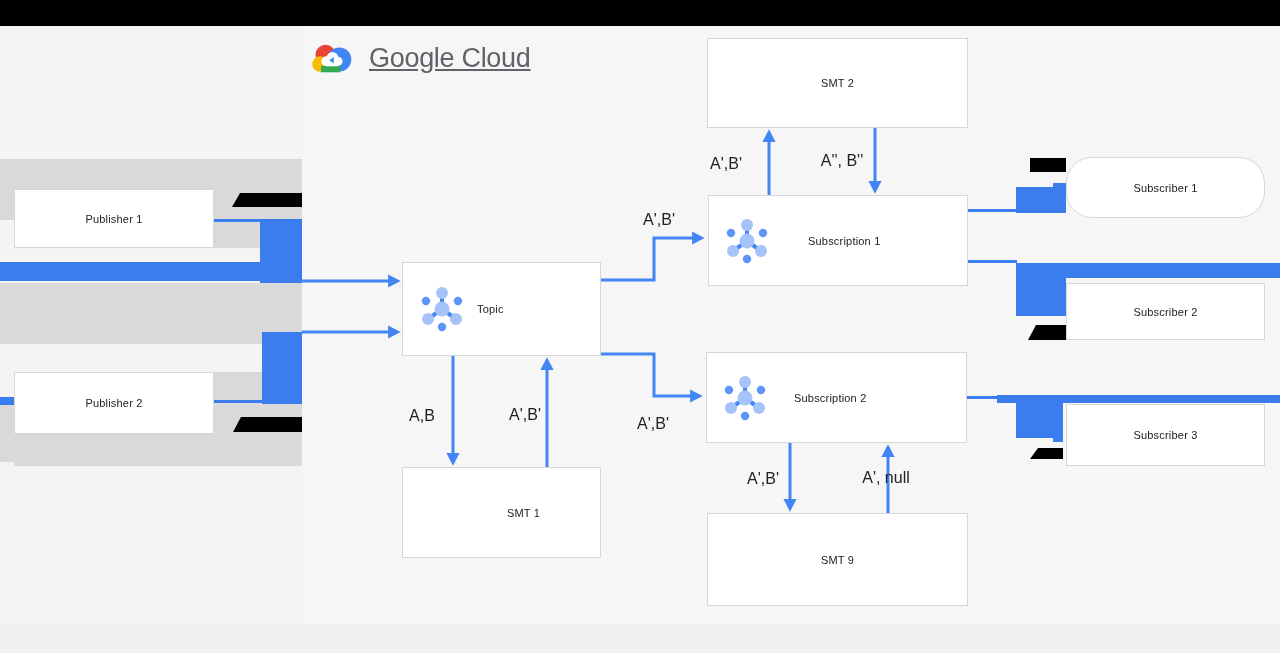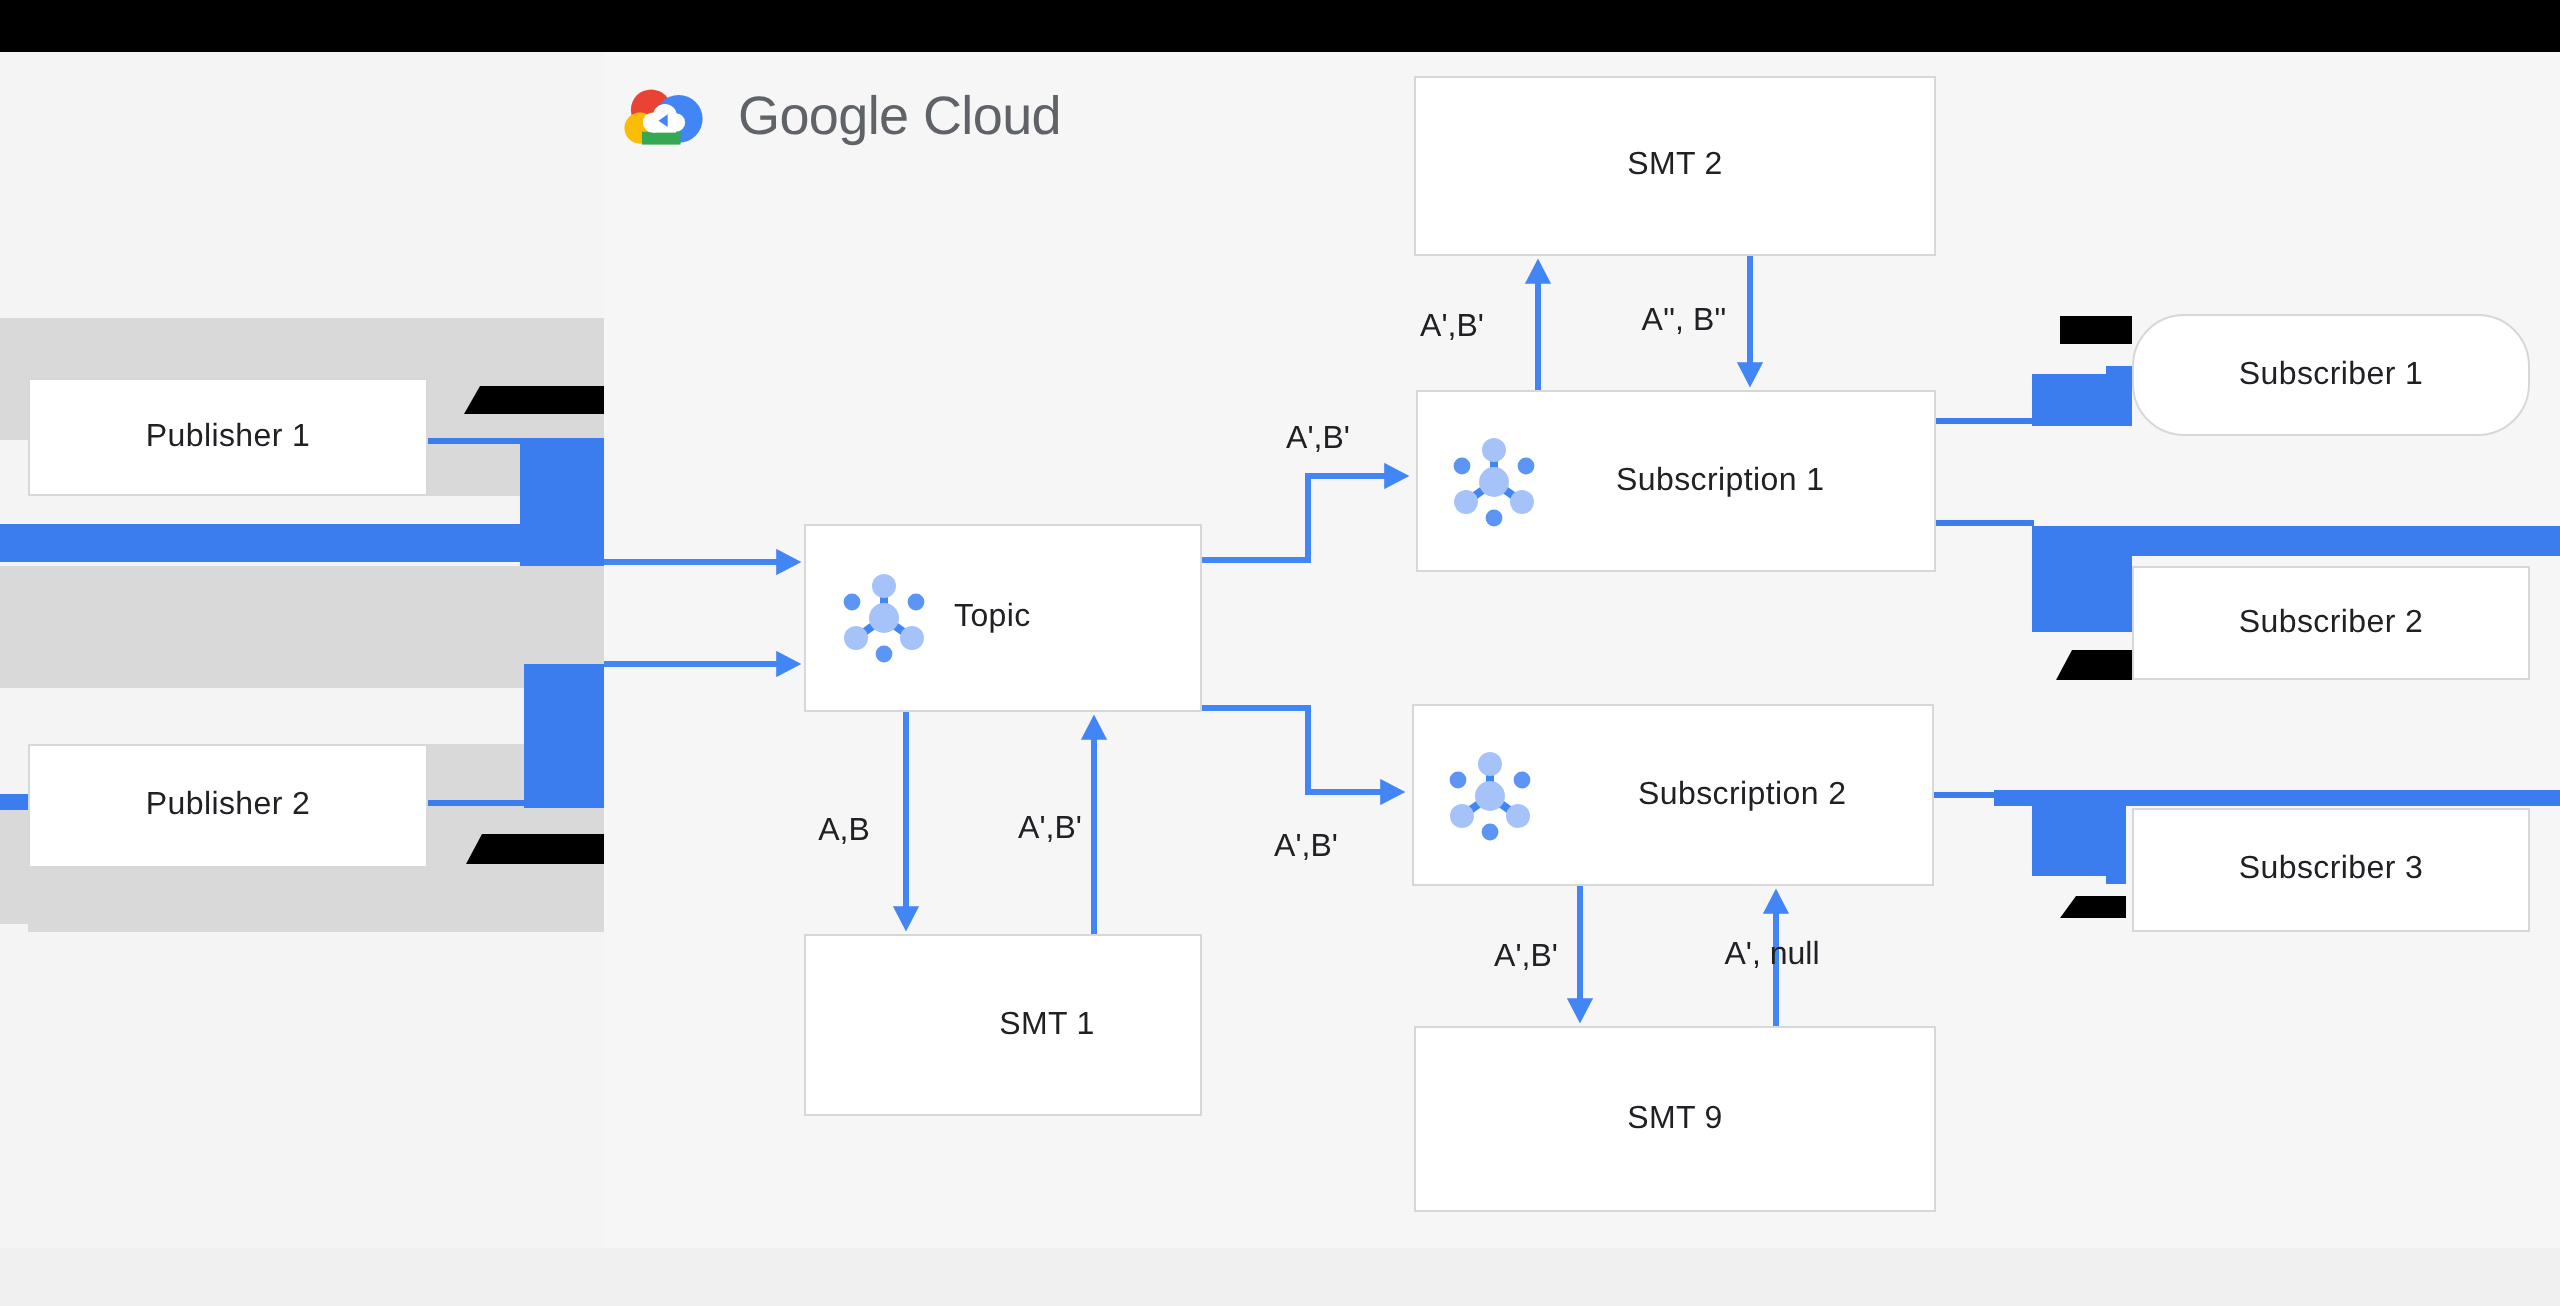--- a/index.html
+++ b/index.html
@@ -5,26 +5,26 @@
   html,body{margin:0;padding:0;background:#e9e9e9;}
   .screen{position:relative;width:1280px;height:653px;overflow:hidden;
           background:#f6f6f7;font-family:"Liberation Sans",sans-serif;}
   .abs{position:absolute;}
   .band{position:absolute;background:#d9d9d9;}
   .bluebar{position:absolute;background:#3b7cee;}
   .blackmark{position:absolute;background:#000;}
   .slant{clip-path:polygon(8px 0,100% 0,100% 100%,0 100%);}
   .node{position:absolute;background:#fff;border:1px solid #d7d7d7;box-sizing:border-box;
         display:flex;align-items:center;justify-content:center;
-        font-size:16px;color:#202124;letter-spacing:.2px;}
+        font-size:11px;color:#202124;letter-spacing:.2px;}
   .node.iconned{justify-content:flex-start;}
   .edge-label{position:absolute;transform:translate(-50%,-50%);font-size:16px;
               color:#202124;white-space:nowrap;}
   .logo{position:absolute;left:309px;top:40px;display:flex;align-items:center;}
-  .logo-text{font-size:27px;color:#5f6368;margin-left:14px;letter-spacing:-.3px;}
+  .logo-text{font-size:27px;color:#5f6368;margin-left:14px;letter-spacing:-.3px;text-decoration:underline;}
   svg{display:block;}
 </style>
 </head>
 <body>
 
 <div class="screen">
 
   <div class="abs" style="left:0;top:26px;width:302px;height:598px;background:#f4f4f5;"></div>
   <div class="abs" style="left:0;top:624px;width:1280px;height:29px;background:#f0f0f1;"></div>
 
@@ -144,21 +144,21 @@
         <circle cx="11" cy="35" r="6" fill="#a5c3f9"></circle>
         <circle cx="39" cy="35" r="6" fill="#a5c3f9"></circle>
         <circle cx="9" cy="17" r="4.2" fill="#5c95f5"></circle>
         <circle cx="41" cy="17" r="4.2" fill="#5c95f5"></circle>
         <circle cx="25" cy="43" r="4.2" fill="#5c95f5"></circle>
       </svg>
     </span>
     <span>Subscription 1</span>
   </div>
 
-  <div class="node iconned" style="left:706px;top:352px;width:261px;height:91px;padding-left:13px;gap:49px;">
+  <div class="node iconned" style="left:706px;top:352px;width:261px;height:91px;padding-left:13px;gap:24px;">
     <span>
       <svg width="50" height="50" viewBox="0 0 50 50">
         <g stroke="#4285f4" stroke-width="4">
           <line x1="25" y1="25" x2="25" y2="10"></line>
           <line x1="25" y1="25" x2="11" y2="35"></line>
           <line x1="25" y1="25" x2="39" y2="35"></line>
         </g>
         <circle cx="25" cy="25" r="7.5" fill="#a5c3f9"></circle>
         <circle cx="25" cy="9" r="6" fill="#a5c3f9"></circle>
         <circle cx="11" cy="35" r="6" fill="#a5c3f9"></circle>

